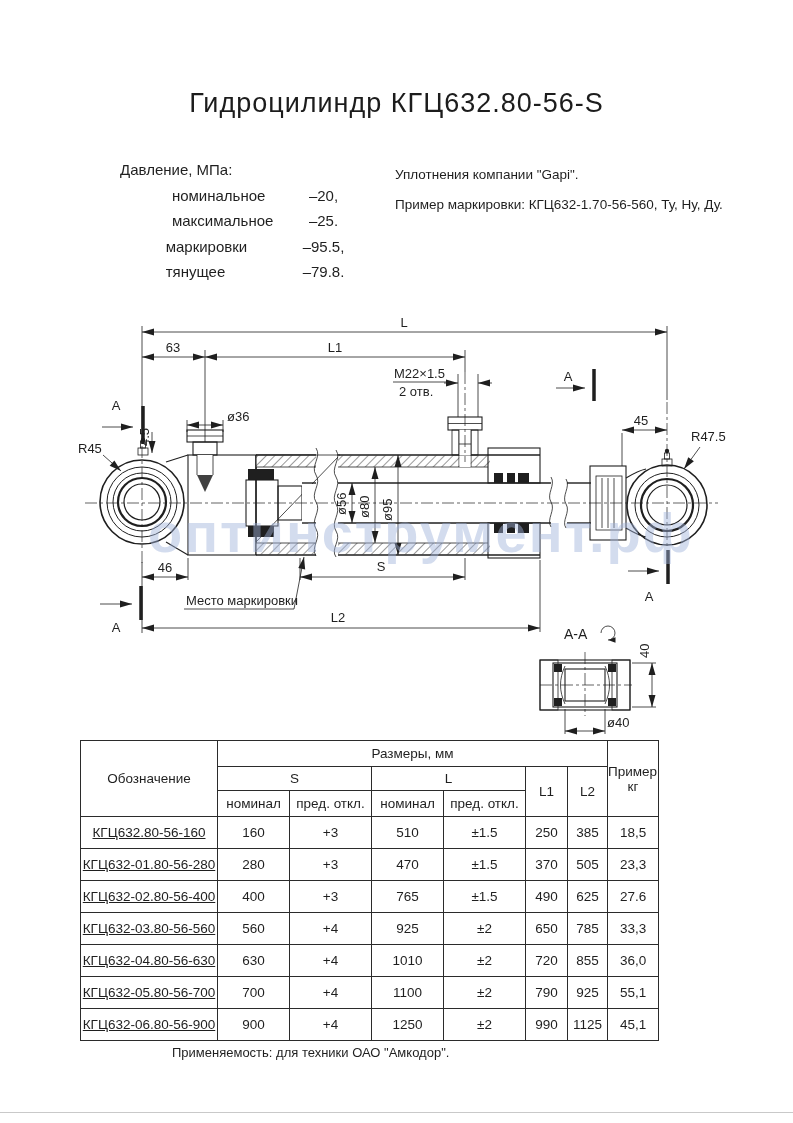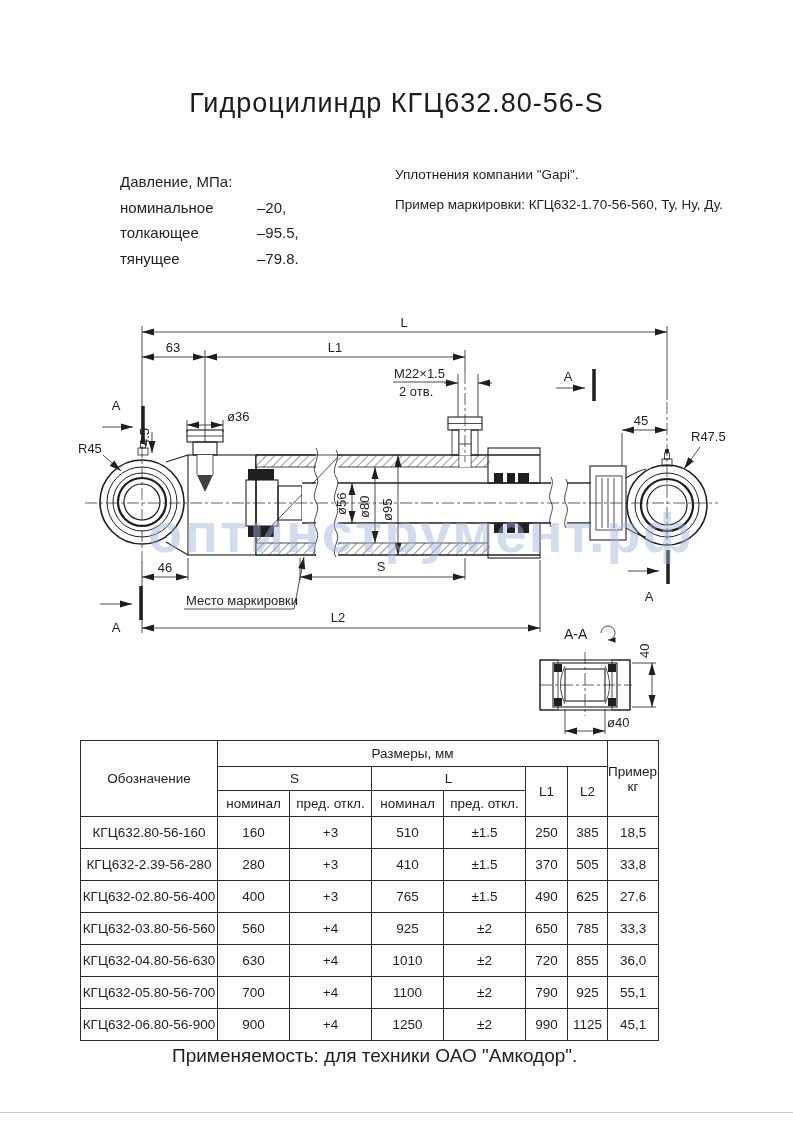--- a/index.html
+++ b/index.html
@@ -1,59 +1,63 @@
 <!DOCTYPE html>
 <html><head>
 <meta charset="utf-8">
 <style>
   html,body{margin:0;padding:0;background:#ffffff;}
   .page{position:relative;width:793px;height:1123px;background:#fff;overflow:hidden;
         font-family:"Liberation Sans",sans-serif;color:#1f1f1f;}
   .title{position:absolute;left:0;top:88px;width:793px;text-align:center;
          font-size:27px;letter-spacing:1px;color:#1c1c1c;}
-  .specs{position:absolute;left:120px;top:169px;font-size:15px;line-height:25.5px;width:270px;}
-  .spec-row{display:flex;}
+  .specs{position:absolute;left:120px;top:157px;font-size:15px;line-height:25.5px;width:270px;}
+  .spec-row{display:flex;justify-content:center;}
   .spec-row .lbl{width:137px;}
   .notes-right{position:absolute;left:395px;top:160px;font-size:13.5px;line-height:30px;width:380px;}
-  .bottom-note{position:absolute;left:172px;top:1045px;font-size:19px;}
+  .bottom-note{position:absolute;left:172px;top:1045px;font-size:13px;}
   svg text{font-family:"Liberation Sans",sans-serif;fill:#1f1f1f;}
   .d{font-size:13px;}
   .mid{text-anchor:middle;}
   .sec{font-size:14px;}
   .wm{font-size:56px;font-weight:bold;fill:#9fb2da;opacity:0.45;letter-spacing:2px;}
   .ln{stroke:#1f1f1f;stroke-width:1.4;fill:none;}
   .md{stroke:#1f1f1f;stroke-width:1.1;fill:none;}
   .tn{stroke:#1f1f1f;stroke-width:0.8;fill:none;}
   .cl{stroke:#1f1f1f;stroke-width:0.7;fill:none;stroke-dasharray:12 3 3 3;}
   .dim{stroke:#1f1f1f;stroke-width:0.8;fill:none;}
   .tick{stroke:#1f1f1f;stroke-width:3.5;}
   .blk{fill:#1f1f1f;stroke:none;}
   table.spec-table{position:absolute;left:80px;top:740px;width:578px;border-collapse:collapse;
         table-layout:fixed;font-size:13.5px;color:#1f1f1f;}
   table.spec-table td,table.spec-table th{border:1.2px solid #2b2b2b;text-align:center;
         font-weight:normal;padding:0;overflow:hidden;}
   table.spec-table{border:1.6px solid #2b2b2b;}
-  td.des{text-align:left;padding-left:8px;}
+  td.des{text-align:left;padding-left:8px;text-decoration:underline;}
   .scan-edge-bottom{position:absolute;left:0;top:1112px;width:793px;height:1px;background:#c9c9c9;}
 </style>
 </head>
 <body>
 
 <div class="page">
 
   <div class="title">Гидроцилиндр КГЦ632.80-56-S</div>
 
   <div class="specs">
     <div>Давление, МПа:</div>
     <div class="spec-row">
       <span class="lbl">номинальное</span>
       <span>–20,</span>
     </div>
     <div class="spec-row">
-      <span class="lbl">толкающее</span>
+      <span class="lbl">максимальное</span>
+      <span>–25.</span>
+    </div>
+    <div class="spec-row">
+      <span class="lbl">маркировки</span>
       <span>–95.5,</span>
     </div>
     <div class="spec-row">
       <span class="lbl">тянущее</span>
       <span>–79.8.</span>
     </div>
   </div>
 
   <div class="notes-right">
     <div>Уплотнения компании "Gapi".</div>
@@ -343,28 +347,28 @@
         <td class="des">КГЦ632.80-56-160</td>
         <td>160</td>
         <td>+3</td>
         <td>510</td>
         <td>±1.5</td>
         <td>250</td>
         <td>385</td>
         <td>18,5</td>
       </tr>
       <tr style="height:32px">
-        <td class="des">КГЦ632-2.39-56-280</td>
+        <td class="des">КГЦ632-01.80-56-280</td>
         <td>280</td>
         <td>+3</td>
-        <td>410</td>
+        <td>470</td>
         <td>±1.5</td>
         <td>370</td>
         <td>505</td>
-        <td>33,8</td>
+        <td>23,3</td>
       </tr>
       <tr style="height:32px">
         <td class="des">КГЦ632-02.80-56-400</td>
         <td>400</td>
         <td>+3</td>
         <td>765</td>
         <td>±1.5</td>
         <td>490</td>
         <td>625</td>
         <td>27.6</td>

